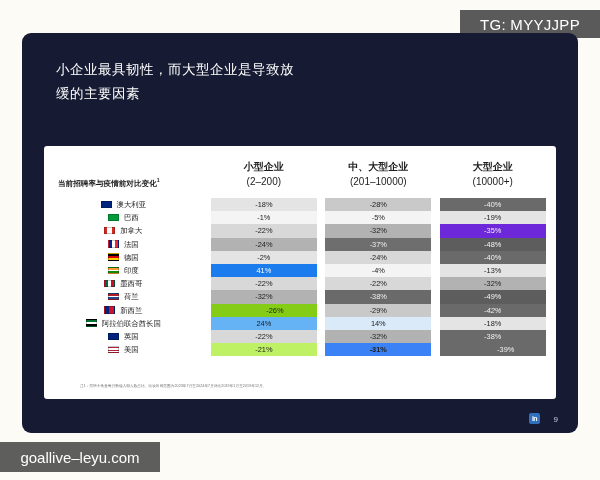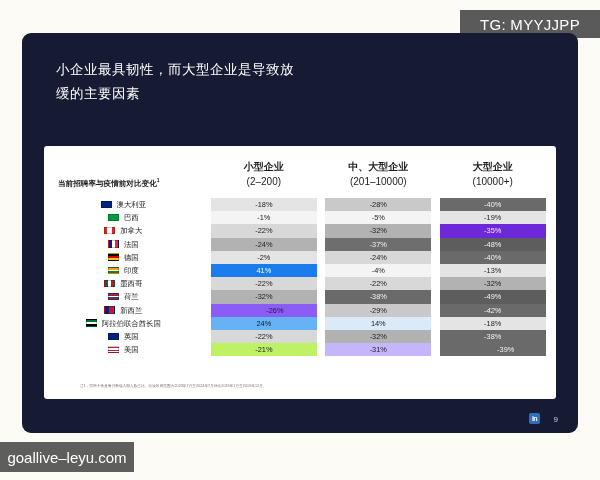--- a/index.html
+++ b/index.html
@@ -34,21 +34,21 @@
     display: flex;
     align-items: center;
     justify-content: center;
   }
 
   
   #site-badge {
     position: absolute;
     left: 0px;
     bottom: 8px;
-    width: 134px;
+    width: 160px;
     height: 30px;
     background: #5e5e5c;
     color: #ffffff;
     font-size: 15px;
     display: flex;
     align-items: center;
     justify-content: center;
   }
 
   
@@ -323,21 +323,21 @@
               <td style="background: rgb(178, 178, 178); color: rgb(34, 34, 34);">-32%</td>
               <td class="gap"></td>
               <td style="background: rgb(106, 106, 106); color: rgb(242, 242, 242);">-38%</td>
               <td class="gap"></td>
               <td style="background: rgb(93, 93, 93); color: rgb(244, 244, 244);">-49%</td>
               <td class="gap"></td>
             </tr>
             <tr>
               <td class="country"><span class="flag" style="background: linear-gradient(90deg, rgb(0, 36, 125) 0px, rgb(0, 36, 125) 45%, rgb(204, 20, 43) 45%, rgb(204, 20, 43) 100%);"></span><span>新西兰</span></td>
               <td class="gap"></td>
-              <td style="background: #8b5cf6; color: rgb(34, 34, 34); padding-left: 22px;">-26%</td>
+              <td style="background: #84cc16; color: rgb(34, 34, 34); padding-left: 22px;">-26%</td>
               <td class="gap"></td>
               <td style="background: rgb(201, 201, 201); color: rgb(34, 34, 34);">-29%</td>
               <td class="gap"></td>
               <td style="background: rgb(106, 106, 106); color: rgb(242, 242, 242); font-style: italic;">-42%</td>
               <td class="gap"></td>
             </tr>
             <tr>
               <td class="country"><span class="flag" style="background: linear-gradient(rgb(0, 115, 47) 0px, rgb(0, 115, 47) 33%, rgb(255, 255, 255) 33%, rgb(255, 255, 255) 66%, rgb(0, 0, 0) 66%, rgb(0, 0, 0) 100%);"></span><span>阿拉伯联合酋长国</span></td>
               <td class="gap"></td>
               <td style="background: rgb(101, 178, 245); color: rgb(27, 27, 27);">24%</td>
@@ -355,21 +355,21 @@
               <td style="background: rgb(178, 178, 178); color: rgb(34, 34, 34);">-32%</td>
               <td class="gap"></td>
               <td style="background: rgb(106, 106, 106); color: rgb(242, 242, 242);">-38%</td>
               <td class="gap"></td>
             </tr>
             <tr>
               <td class="country"><span class="flag" style="background: repeating-linear-gradient(rgb(178, 34, 52) 0px, rgb(178, 34, 52) 1.5px, rgb(255, 255, 255) 1.5px, rgb(255, 255, 255) 3px);"></span><span>美国</span></td>
               <td class="gap"></td>
               <td style="background: #bef264; color: rgb(34, 34, 34);">-21%</td>
               <td class="gap"></td>
-              <td style="background: #c4b5fd; color: rgb(34, 34, 34);">-31%</td>
+              <td style="background: #3b82f6; color: rgb(34, 34, 34); font-weight: bold;">-31%</td>
               <td class="gap"></td>
               <td style="background: rgb(106, 106, 106); color: rgb(242, 242, 242); padding-left: 26px;">-39%</td>
               <td class="gap"></td>
             </tr>
           </tbody>
       </table>
 
       <div id="footnote">注1：招聘率衡量每月新增入职人数占比。比较时间范围为2023年7月至2024年7月对比2019年1月至2019年12月。</div>
     </div>
 

